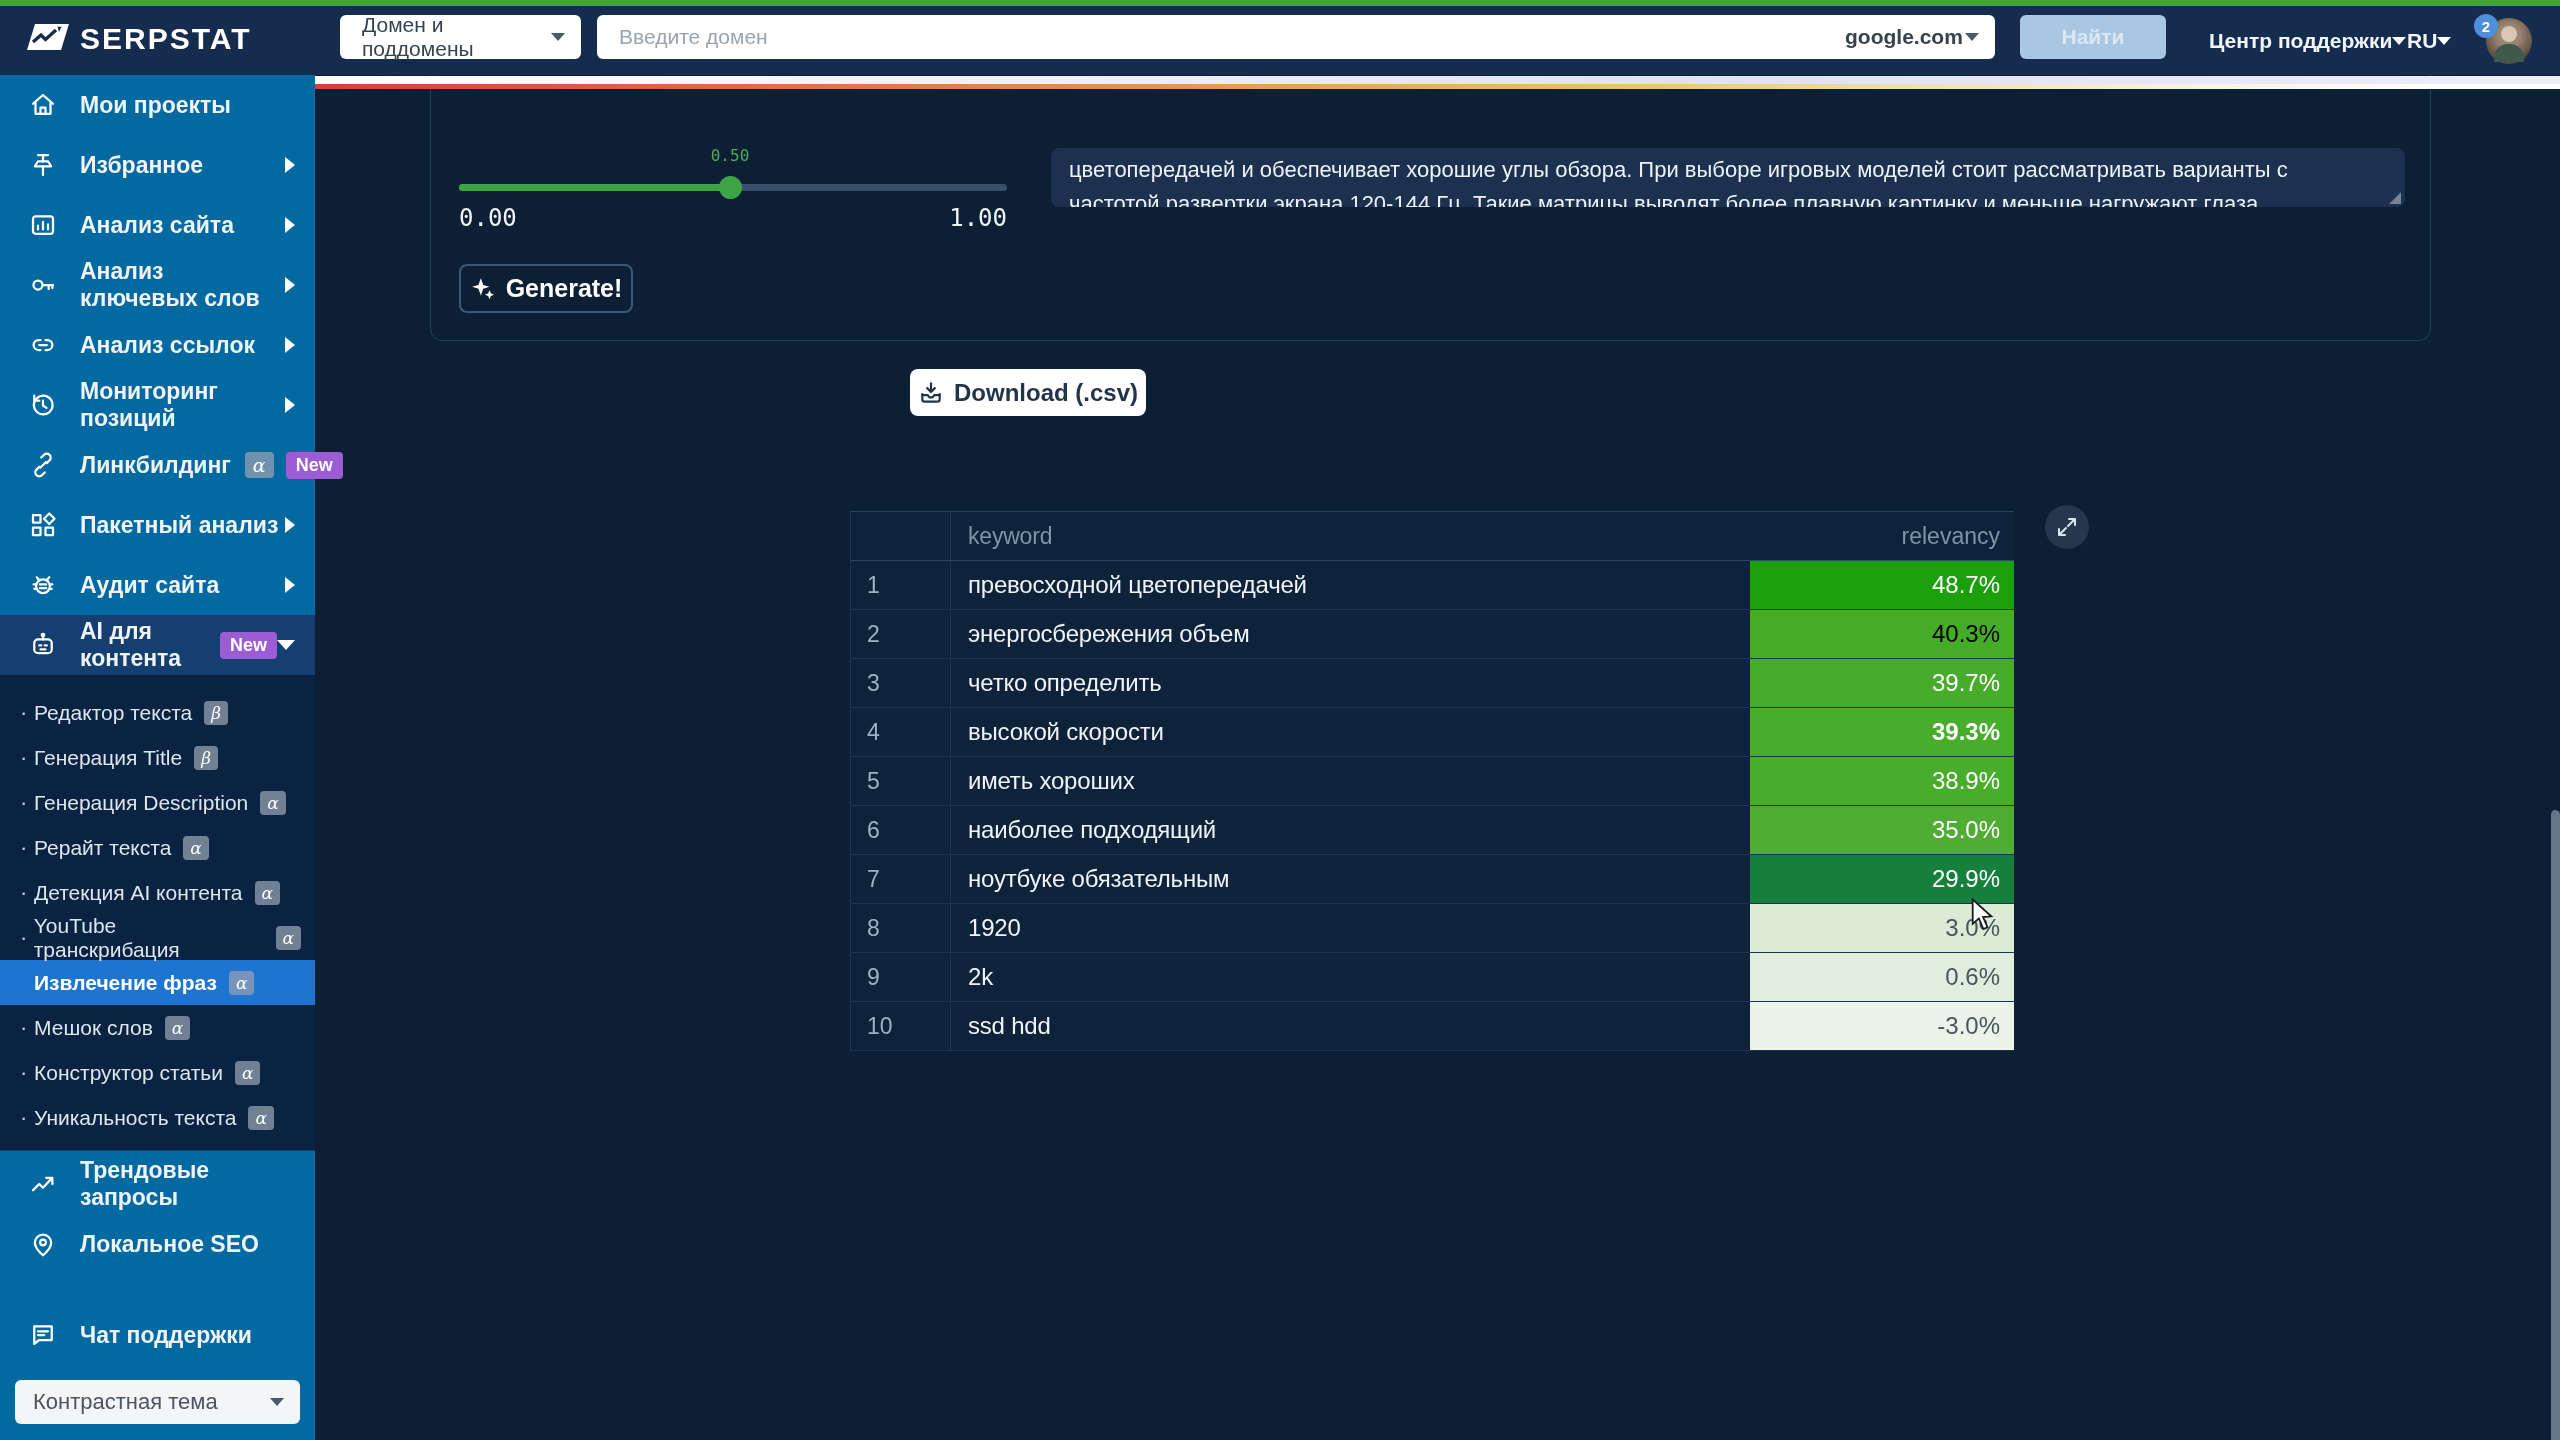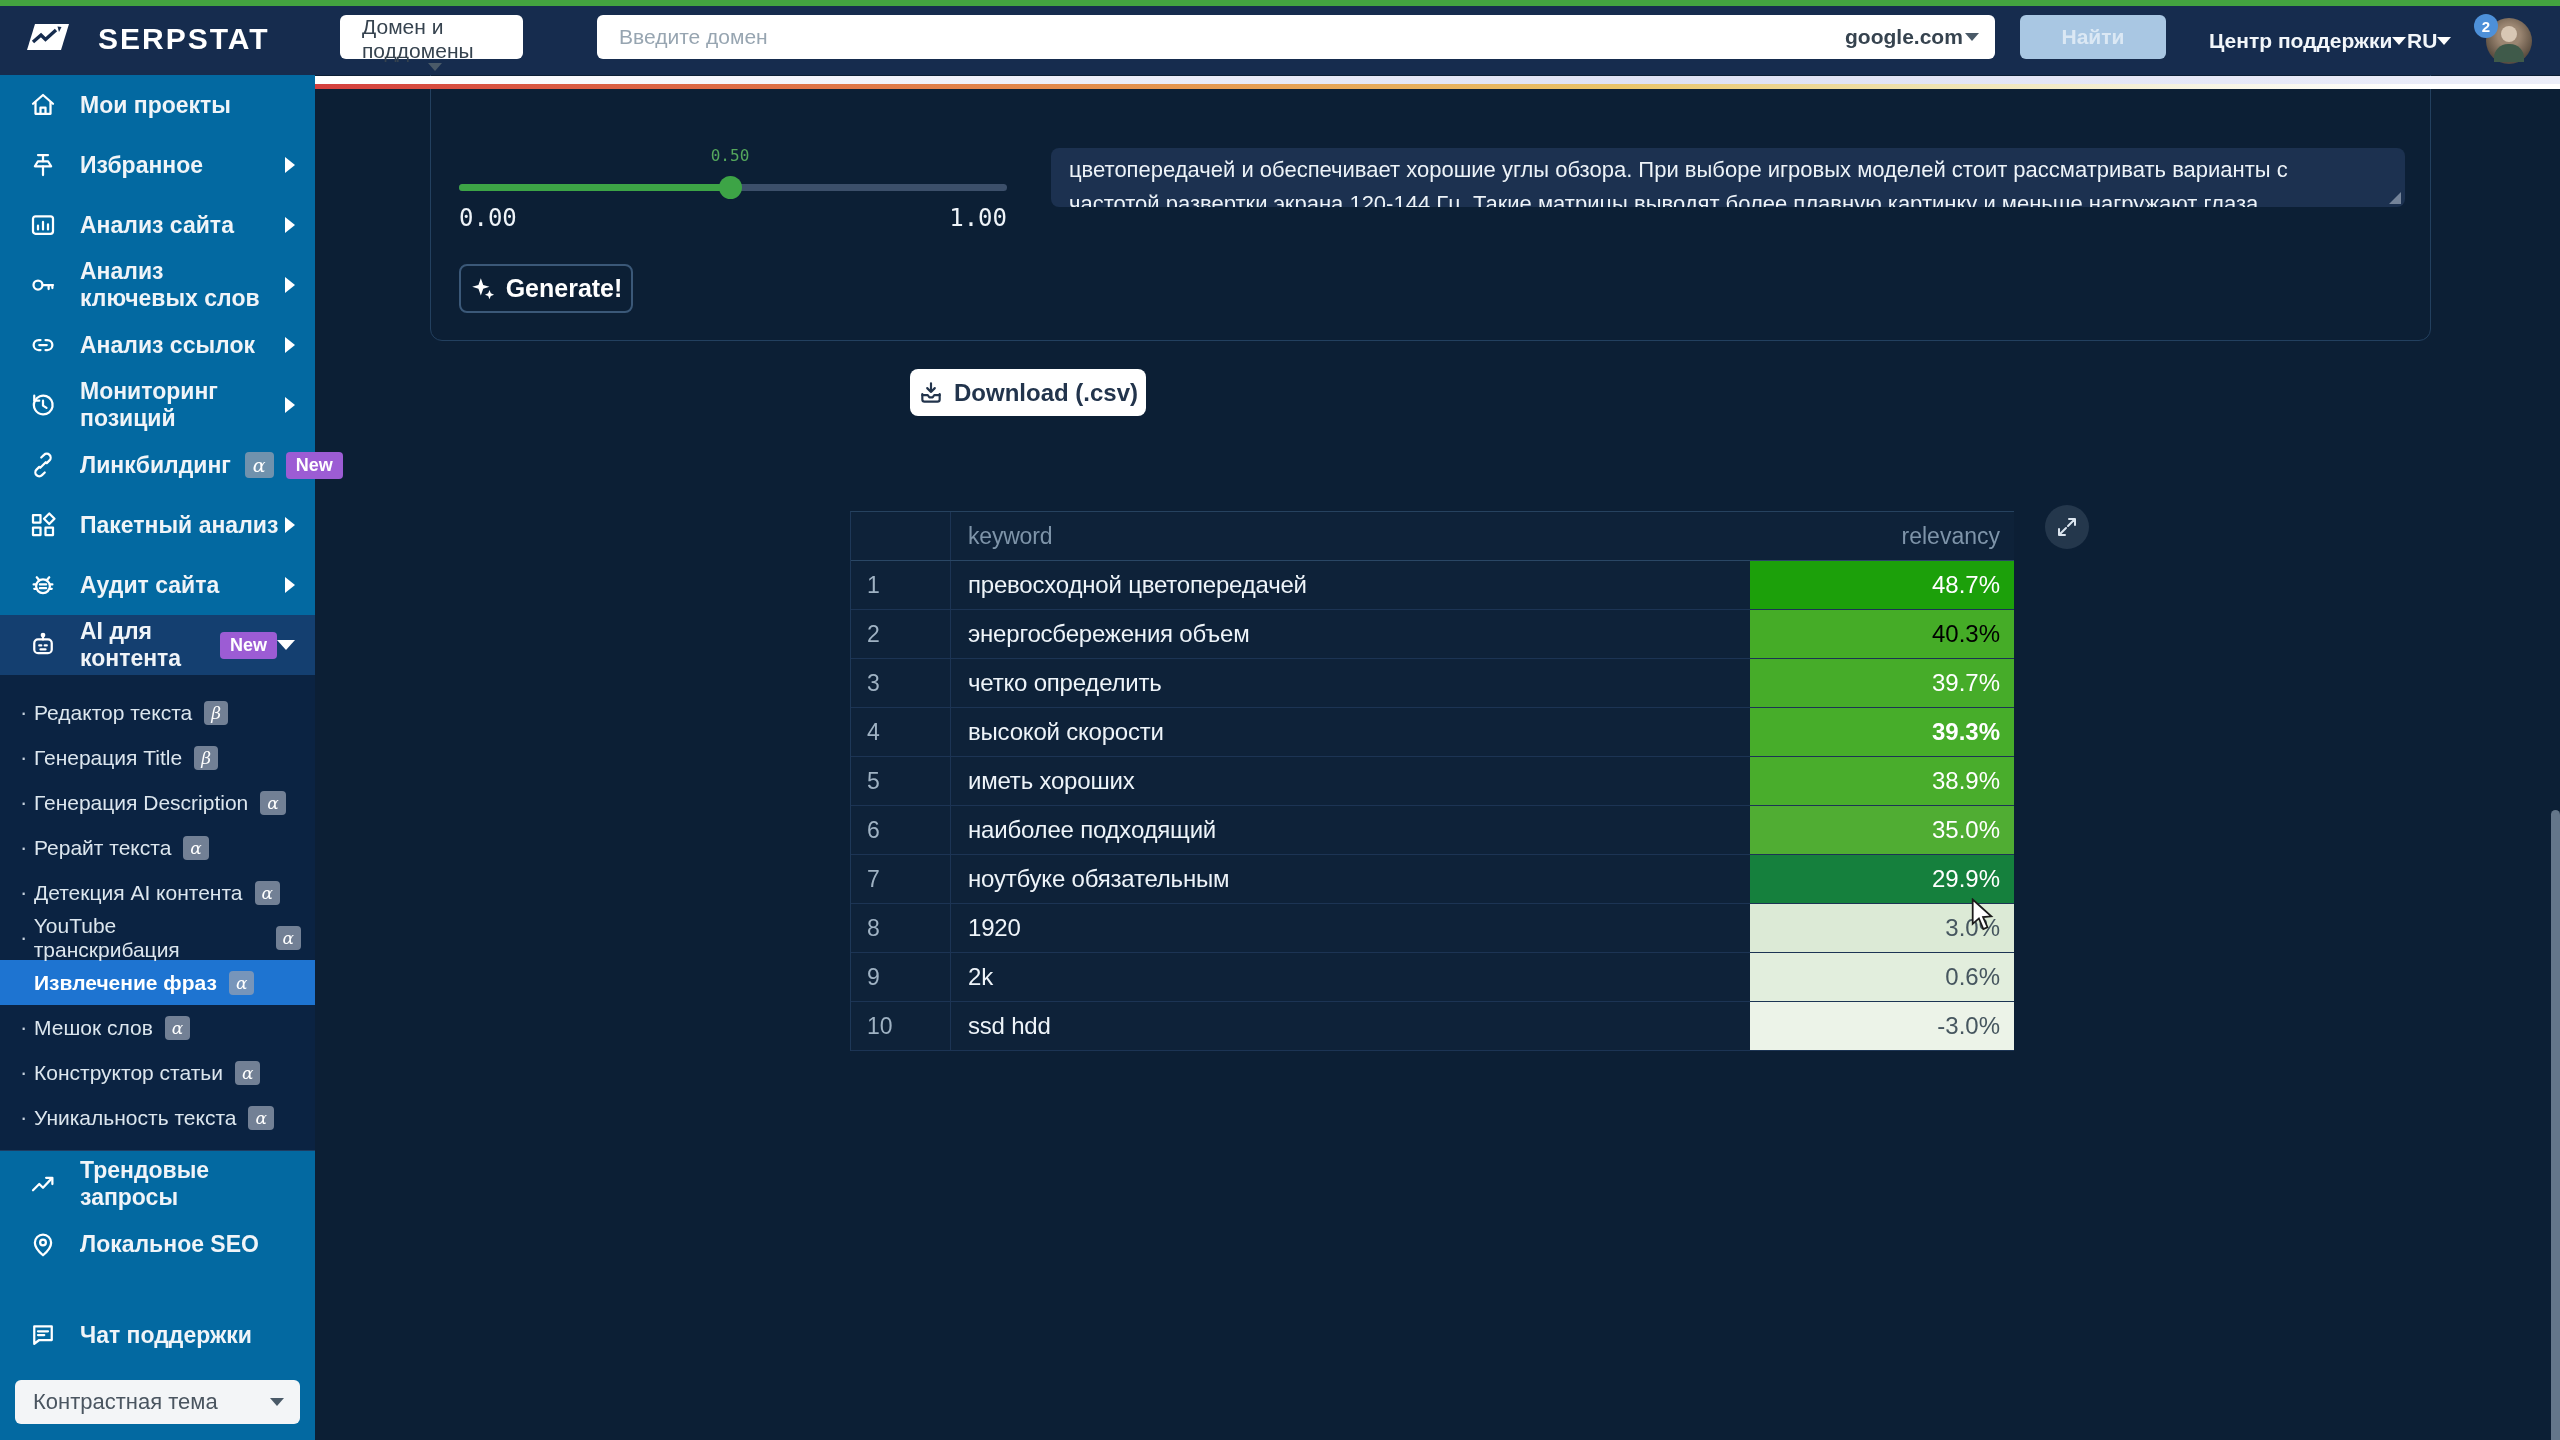--- a/index.html
+++ b/index.html
@@ -2,21 +2,21 @@
 <html><head>
 <meta charset="utf-8">
 <style>
   html,body{margin:0;padding:0;background:#05101f;}
   *{box-sizing:border-box;font-family:"Liberation Sans",sans-serif;}
   #screen{position:relative;width:2560px;height:1440px;overflow:hidden;background:#0c1f35;}
 
   
   .green-strip{position:absolute;left:0;top:0;width:2560px;height:6px;background:#43a33f;z-index:9;}
   .topbar{position:absolute;left:0;top:6px;width:2560px;height:69px;background:#162c4e;z-index:8;}
-  .logo{position:absolute;left:24px;top:14px;display:flex;align-items:center;gap:28px;}
+  .logo{position:absolute;left:24px;top:14px;display:flex;align-items:center;gap:10px;}
   .logo-text{color:#fff;font-size:30px;font-weight:bold;letter-spacing:2px;}
   .tb-box{position:absolute;top:9px;height:44px;background:#fff;border-radius:6px;display:flex;align-items:center;}
   .tb-select{justify-content:space-between;padding:0 16px 0 22px;color:#36434f;font-size:21px;cursor:pointer;}
   .tb-input{padding:0 22px;color:#97a5b1;font-size:21px;}
   .tb-btn{position:absolute;top:9px;height:44px;background:#a9c7e3;border-radius:6px;color:#dbe8f4;font-size:21px;font-weight:bold;display:flex;align-items:center;justify-content:center;border:none;}
   .tb-link{position:absolute;top:0;height:69px;display:flex;align-items:center;gap:0;color:#f2f6fa;font-size:21px;font-weight:600;cursor:pointer;}
   .chev-d{width:0;height:0;border-left:7px solid transparent;border-right:7px solid transparent;border-top:8px solid #4a5a68;}
   .chev-w{width:0;height:0;border-left:7px solid transparent;border-right:7px solid transparent;border-top:8px solid #fff;}
   .avatar{position:absolute;left:2486px;top:12px;width:46px;height:46px;border-radius:50%;background:radial-gradient(circle at 50% 38%,#9b8672 0 30%,#5d4f41 70%,#37404a 100%);cursor:pointer;}
   .avatar .head{position:absolute;left:15px;top:8px;width:16px;height:16px;border-radius:50%;background:#d8c7b4;}
@@ -81,21 +81,21 @@
     <div class="logo">
       <span>
         <svg width="46" height="34" viewBox="0 0 46 34">
             <path d="M3 30 L11 4 H45 L37 30 Z" fill="#fff"></path>
             <path d="M9 22 l8-7 4.5 4.5 L32 10" stroke="#162c4e" stroke-width="3.4" fill="none"></path>
             <path d="M33.5 6.5 l4 0.5 -2.5 5z" fill="#162c4e"></path>
           </svg>
       </span>
       <span class="logo-text">SERPSTAT</span>
     </div>
-    <div class="tb-box tb-select" style="left:340px;width:183px;flex-direction:column;">
+    <div class="tb-box tb-select" style="left:340px;width:241px;">
       <span>Домен и поддомены</span>
       <span class="chev-d"></span>
     </div>
     <div class="tb-box tb-input" style="left:572px;width:1246px;margin-left:25px;">
       <span>Введите домен</span>
     </div>
     <div class="tb-box tb-select" style="left:1823px;width:172px;font-weight:bold;">
       <span>google.com</span>
       <span class="chev-d"></span>
     </div>

